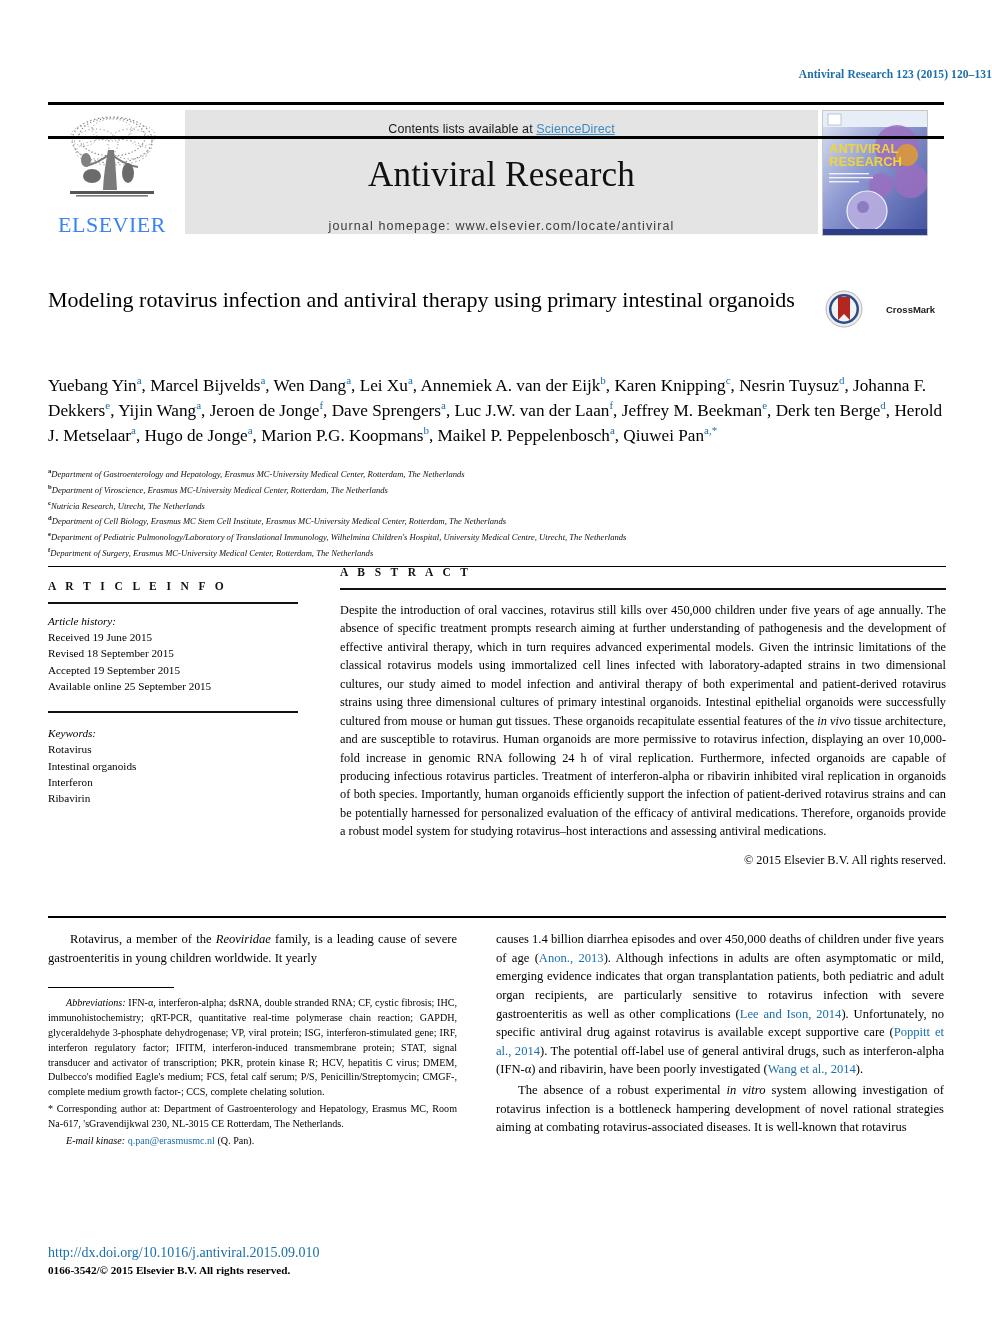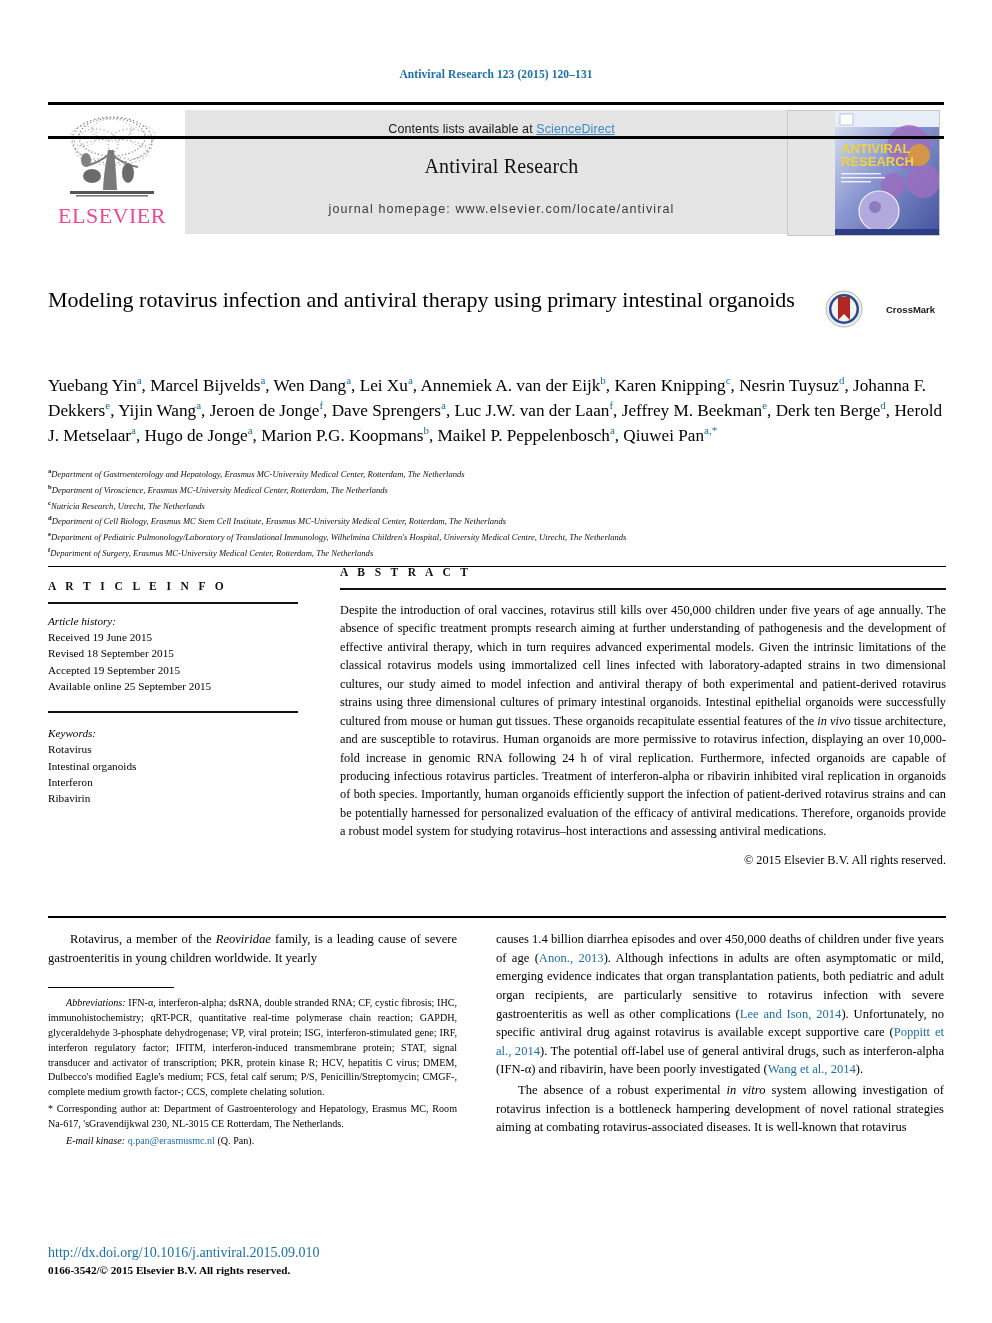--- a/index.html
+++ b/index.html
@@ -20,21 +20,21 @@
     left: 0; top: 0;
     width: 992px;
     height: 1323px;
   }
 
   
   .running-head {
     position: absolute;
     top: 68px;
     left: 0; right: 0;
-    text-align: center;
+    text-align: right;
     font-size: 11.5px;
     font-weight: bold;
     color: #1a6eab;
     letter-spacing: .1px;
   }
 
   
   .masthead {
     position: absolute;
     top: 102px;
@@ -58,23 +58,23 @@
   .elsevier-tree {
     width: 112px; height: 94px;
     display: block;
     margin: 0 auto;
   }
   .elsevier-word {
     text-align: center;
     font-family: "Liberation Serif", serif;
     font-size: 22px;
     letter-spacing: .5px;
-    color: #ec4899;
+    color: #3b82f6;
     line-height: 1;
-    margin-top: 1px;
+    margin-top: 10px;
   }
   .grey-band {
     position: absolute;
     left: 137px;
     top: 8px;
     width: 633px;
     height: 124px;
     background: #e4e4e4;
     text-align: center;
   }
@@ -83,42 +83,41 @@
     font-size: 12.5px;
     color: #1a1a1a;
     padding-top: 12px;
     letter-spacing: .1px;
   }
   .contents-line .sd {
     color: #3d8bc4;
   }
   .journal-name {
     font-family: "Liberation Serif", serif;
-    font-size: 20px;
+    font-size: 35px;
     color: #111;
     margin-top: 19px;
     letter-spacing: .2px;
   }
   .homepage-line {
     font-family: "Liberation Sans", sans-serif;
     font-size: 12.5px;
     letter-spacing: 1.1px;
     color: #3b3b3b;
     margin-top: 24px;
   }
   .cover-thumb {
     position: absolute;
-    right: 4px;
+    right: 16px;
     top: 8px;
     width: 104px;
     height: 124px;
     border: 1px solid #c8c8c8;
-    background: #e5e5e5;
+    background: #ec4899;
     overflow: hidden;
-    padding-left: 47px;
   }
   .masthead-rule-bottom {
     position: absolute;
     top: 136px;
     left: 48px;
     width: 896px;
     height: 3px;
     background: #000;
   }
 

